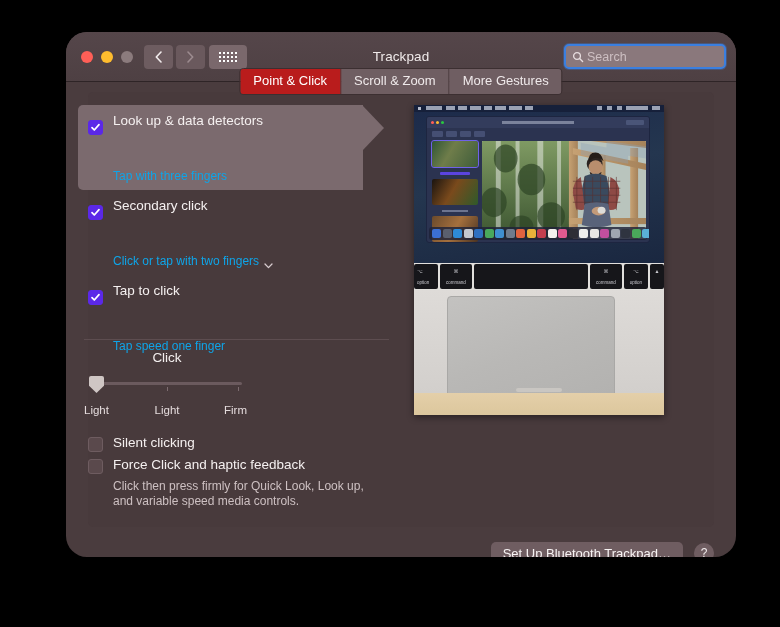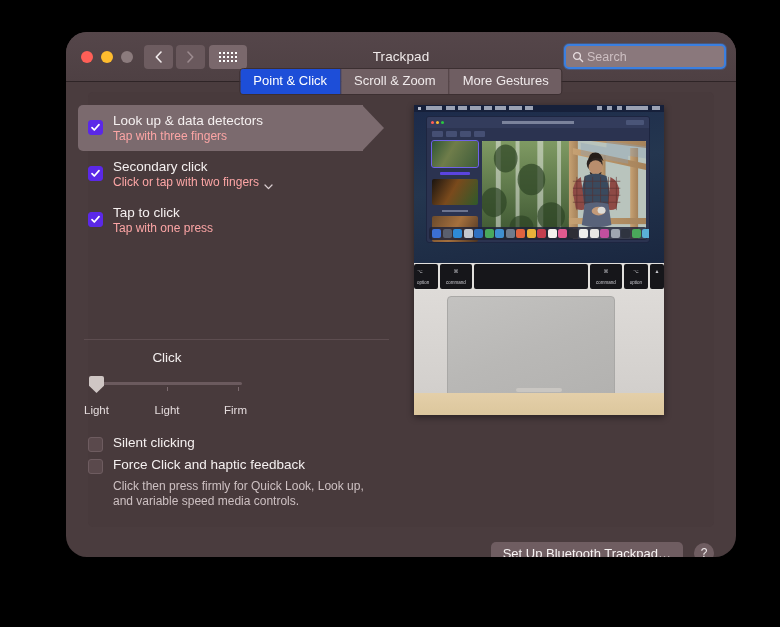--- a/index.html
+++ b/index.html
@@ -147,21 +147,21 @@
   .tab {
     padding: 4px 13px 5px;
     font-size: 13px;
     color: #efe9ea;
     background: #6f5e62;
     border-right: 1px solid #4a3b3e;
     white-space: nowrap;
     line-height: 16px;
   }
   .tab:last-child { border-right: none; }
-  .tab.active { background: #1d4ed8; color: #ffffff; }
+  .tab.active { background: #b91c1c; color: #ffffff; }
 
   
   #left-col {
     position: absolute;
     left: 12px;
     top: 73px;
     width: 320px;
   }
 
   .opt-row {
@@ -213,25 +213,26 @@
 
   .opt-text { position: relative; z-index: 2; }
   .opt-title {
     font-size: 13.5px;
     color: #f5f0f0;
     line-height: 17px;
     margin-bottom: 1px;
   }
   .opt-sub {
     font-size: 12px;
-    color: #fca5a5;
+    color: #0ea5e9;
     line-height: 15px;
     display: flex;
     align-items: flex-end;
     gap: 5px;
+    margin-top: 40px;
   }
   .opt-sub svg { display: block; }
 
   
   #divider {
     position: absolute;
     left: 18px;
     top: 307px;
     width: 305px;
     height: 1px;
@@ -600,21 +601,21 @@
 
     <div class="opt-row">
       <span class="cbox checked">
         <svg width="11" height="11" viewBox="0 0 11 11">
           <path d="M2 5.6 L4.3 8 L9 2.6" stroke="#ffffff" stroke-width="1.7" fill="none" stroke-linecap="round" stroke-linejoin="round"></path>
         </svg>
       </span>
       <span class="opt-text">
         <span class="opt-title">Tap to click</span>
         <span class="opt-sub">
-          <span>Tap with one press</span>
+          <span>Tap speed one finger</span>
         </span>
       </span>
     </div>
   </div>
 
   <div id="divider"></div>
 
   <div id="sliders">
 
     <div class="slider-group sg-click">

